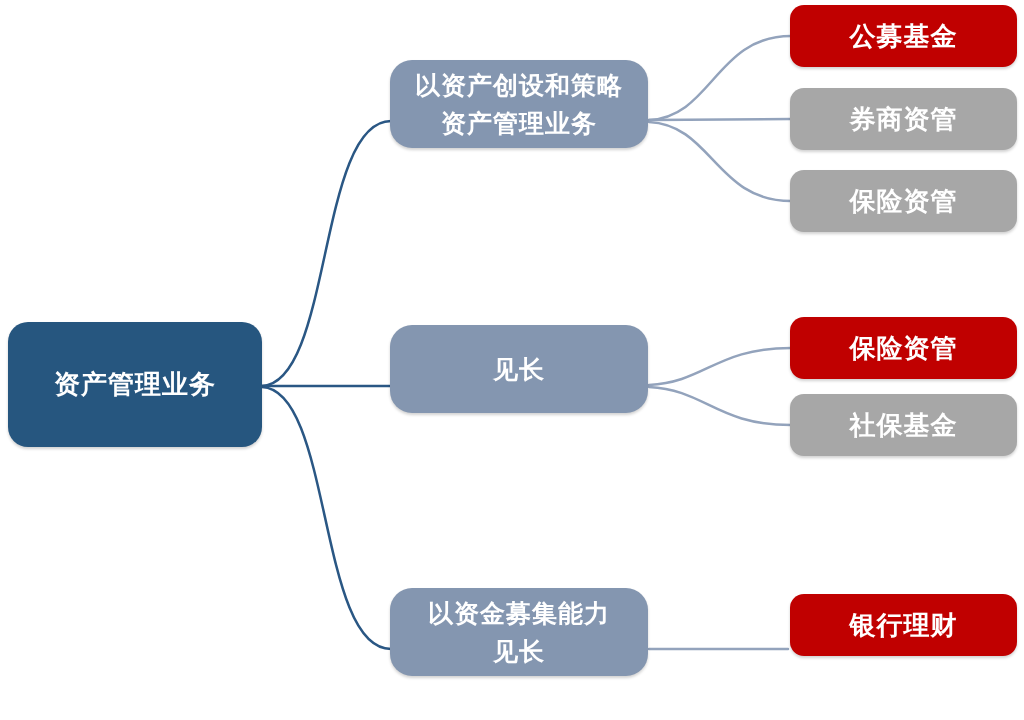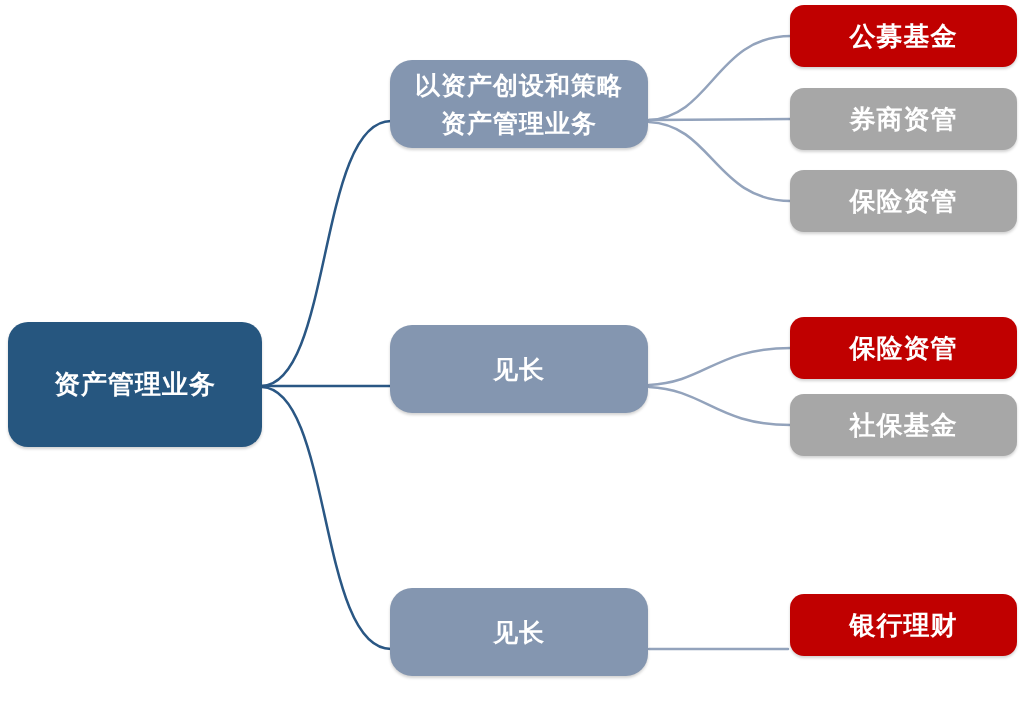--- a/index.html
+++ b/index.html
@@ -98,20 +98,21 @@
   </div>
 
   <div class="node branch branch1">
     <span>以资产创设和策略</span>
     <span>资产管理业务</span>
   </div>
   <div class="node branch branch2">
     <span>见长</span>
   </div>
   <div class="node branch branch3">
+    <span>以资金募集能力</span>
     <span>见长</span>
   </div>
 
   <div class="node leaf red leaf1">
     <span>公募基金</span>
   </div>
   <div class="node leaf gray leaf2">
     <span>券商资管</span>
   </div>
   <div class="node leaf gray leaf3">

